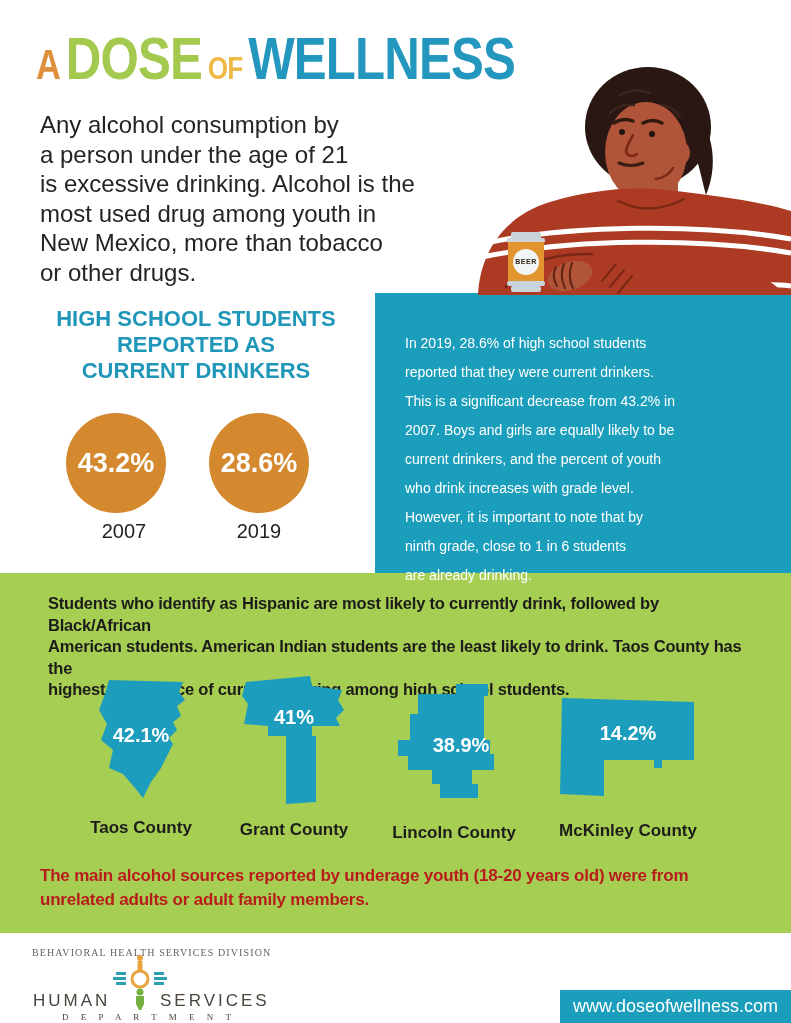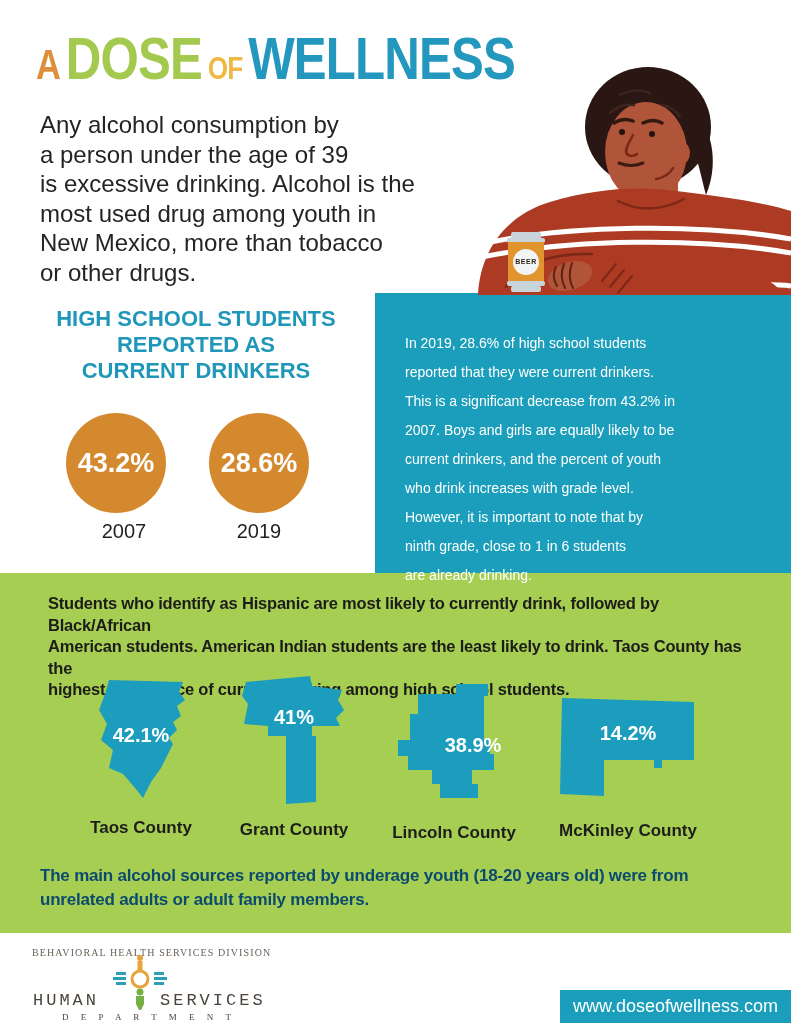--- a/index.html
+++ b/index.html
@@ -40,48 +40,48 @@
 
   
   .green { position:absolute; left:0; top:573px; width:791px; height:360px; background:#A5CE52; }
   .green-top { position:absolute; left:48px; top:20px; width:715px; font-size:16.5px; line-height:21.5px;
                font-weight:700; color:#1d1c1a; letter-spacing:-.2px; white-space:pre-line; }
   .county { position:absolute; }
   .county svg { display:block; }
   .county-pct { position:absolute; width:100%; text-align:center; color:#ffffff; font-size:20px; font-weight:800; }
   .county-name { position:absolute; text-align:center; font-size:17px; font-weight:800; color:#1e1d1b; }
   .green-bottom { position:absolute; left:40px; top:291px; width:700px; font-size:17px; line-height:24px;
-                  font-weight:700; color:#0c4a6e; letter-spacing:-.2px; white-space:pre-line; }
+                  font-weight:700; color:#b91c1c; letter-spacing:-.2px; white-space:pre-line; }
 
   
   .division { position:absolute; left:32px; top:947px; font-family:"Liberation Serif", serif;
               font-size:10px; letter-spacing:1.1px; color:#6A6157; }
   .zia { position:absolute; left:112px; top:954px; }
-  .hs-word { position:absolute; top:991px; font-family:Liberation Mono, monospace; font-size:17px;
+  .hs-word { position:absolute; top:991px; font-family:Liberation Sans, sans-serif; font-size:17px;
              letter-spacing:3px; color:#4a443c; }
   .hs-human { left:33px; } .hs-services { left:160px; }
   .hs-dept { position:absolute; left:62px; top:1012px; font-family:"Liberation Serif", serif;
              font-size:9px; letter-spacing:5px; color:#4a443c; }
   .site-bar { position:absolute; left:560px; top:990px; width:231px; height:33px; background:#1B9EBB;
               color:#ffffff; font-size:18px; font-weight:500; text-align:center; line-height:33px; cursor:pointer; }
 </style>
 </head>
 <body>
 
 <div class="page">
 
   <div class="title">
     <span class="t-a">A</span>
     <span class="t-dose">DOSE</span>
     <span class="t-of">OF</span>
     <span class="t-wellness">WELLNESS</span>
   </div>
 
   <p class="intro">Any alcohol consumption by
-a person under the age of 39
+a person under the age of 21
 is excessive drinking. Alcohol is the
 most used drug among youth in
 New Mexico, more than tobacco
 or other drugs.</p>
 
   <svg class="person" viewBox="0 0 321 240" xmlns="http://www.w3.org/2000/svg">
 
     <ellipse cx="178" cy="72" rx="63" ry="60" fill="#2A1613"></ellipse>
     <path d="M226,58 C244,78 248,112 236,140 C231,122 227,98 217,78 Z" fill="#2A1613"></path>
 
@@ -180,21 +180,21 @@
         <polygon fill="#1D9DBD" points="8,8 72,2 74,12 104,16 100,26 106,36 98,44 102,52 74,52 74,62 78,62 78,128 48,130 48,62 30,62 30,52 6,50 10,30 4,22"></polygon>
       </svg>
       <div class="county-pct" style="top:32px;">41%</div>
     </div>
     <div class="county-name" style="left:228px; top:247px; width:132px;">Grant County</div>
 
     <div class="county" style="left:398px; top:111px; width:112px; height:122px;">
       <svg width="112" height="122" viewBox="0 0 112 122">
         <polygon fill="#1D9DBD" points="20,10 58,10 58,0 90,0 90,12 86,12 86,56 92,56 92,70 96,70 96,86 74,86 74,100 80,100 80,114 42,114 42,100 34,100 34,86 10,86 10,72 0,72 0,56 12,56 12,30 20,30"></polygon>
       </svg>
-      <div class="county-pct" style="top:50px; padding-left:14px;margin-left:12px;">38.9%</div>
+      <div class="county-pct" style="top:50px; padding-left:14px;">38.9%</div>
     </div>
     <div class="county-name" style="left:388px; top:250px; width:132px;">Lincoln County</div>
 
     <div class="county" style="left:558px; top:119px; width:140px; height:110px;">
       <svg width="140" height="110" viewBox="0 0 140 110">
         <polygon fill="#1D9DBD" points="4,6 136,10 136,68 104,68 104,76 96,76 96,68 46,68 46,104 2,102"></polygon>
       </svg>
       <div class="county-pct" style="top:30px;">14.2%</div>
     </div>
     <div class="county-name" style="left:558px; top:248px; width:140px;">McKinley County</div>

